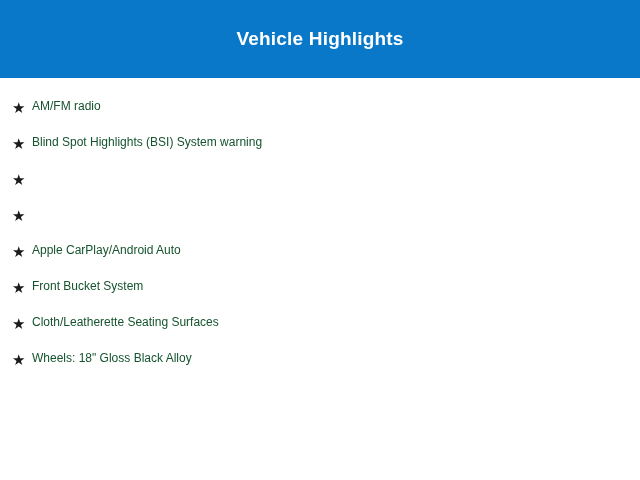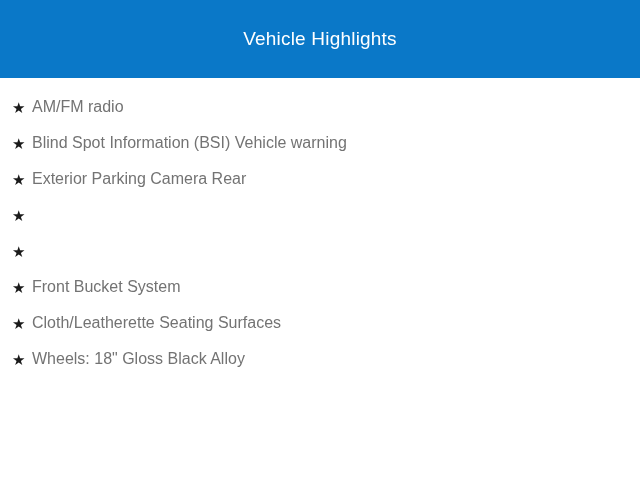--- a/index.html
+++ b/index.html
@@ -25,21 +25,21 @@
     background: #0a78c8;
     height: 78px;
     display: flex;
     align-items: center;
     justify-content: center;
     flex: 0 0 auto;
   }
   .header-title {
     color: #ffffff;
     font-size: 19px;
-    font-weight: normal;
+    font-weight: bold;
     letter-spacing: 0.2px;
     text-align: center;
   }
   .list {
     flex: 1 1 auto;
     padding: 16px 14px 0 12px;
     box-sizing: border-box;
   }
   .item {
     display: flex;
@@ -50,22 +50,22 @@
   .bullet {
     color: #1a1a1a;
     font-size: 15px;
     line-height: 21px;
     width: 20px;
     flex: 0 0 20px;
     text-align: left;
     padding-top: 1px;
   }
   .item-label {
-    color: #737373;
-    font-size: 16px;
+    color: #14532d;
+    font-size: 12px;
     line-height: 21px;
     flex: 1 1 auto;
     max-width: 548px;
   }
 </style>
 </head>
 <body>
 
 <div class="page">
 
@@ -75,34 +75,34 @@
 
   <div class="list">
 
     <div class="item">
       <span class="bullet">★</span>
       <span class="item-label">AM/FM radio</span>
     </div>
 
     <div class="item">
       <span class="bullet">★</span>
-      <span class="item-label">Blind Spot Information (BSI) Vehicle warning</span>
-    </div>
-
-    <div class="item">
-      <span class="bullet">★</span>
-      <span class="item-label">Exterior Parking Camera Rear</span>
+      <span class="item-label">Blind Spot Highlights (BSI) System warning</span>
     </div>
 
     <div class="item">
       <span class="bullet">★</span>
     </div>
 
     <div class="item">
       <span class="bullet">★</span>
+    </div>
+
+    <div class="item">
+      <span class="bullet">★</span>
+      <span class="item-label">Apple CarPlay/Android Auto</span>
     </div>
 
     <div class="item">
       <span class="bullet">★</span>
       <span class="item-label">Front Bucket System</span>
     </div>
 
     <div class="item">
       <span class="bullet">★</span>
       <span class="item-label">Cloth/Leatherette Seating Surfaces</span>

